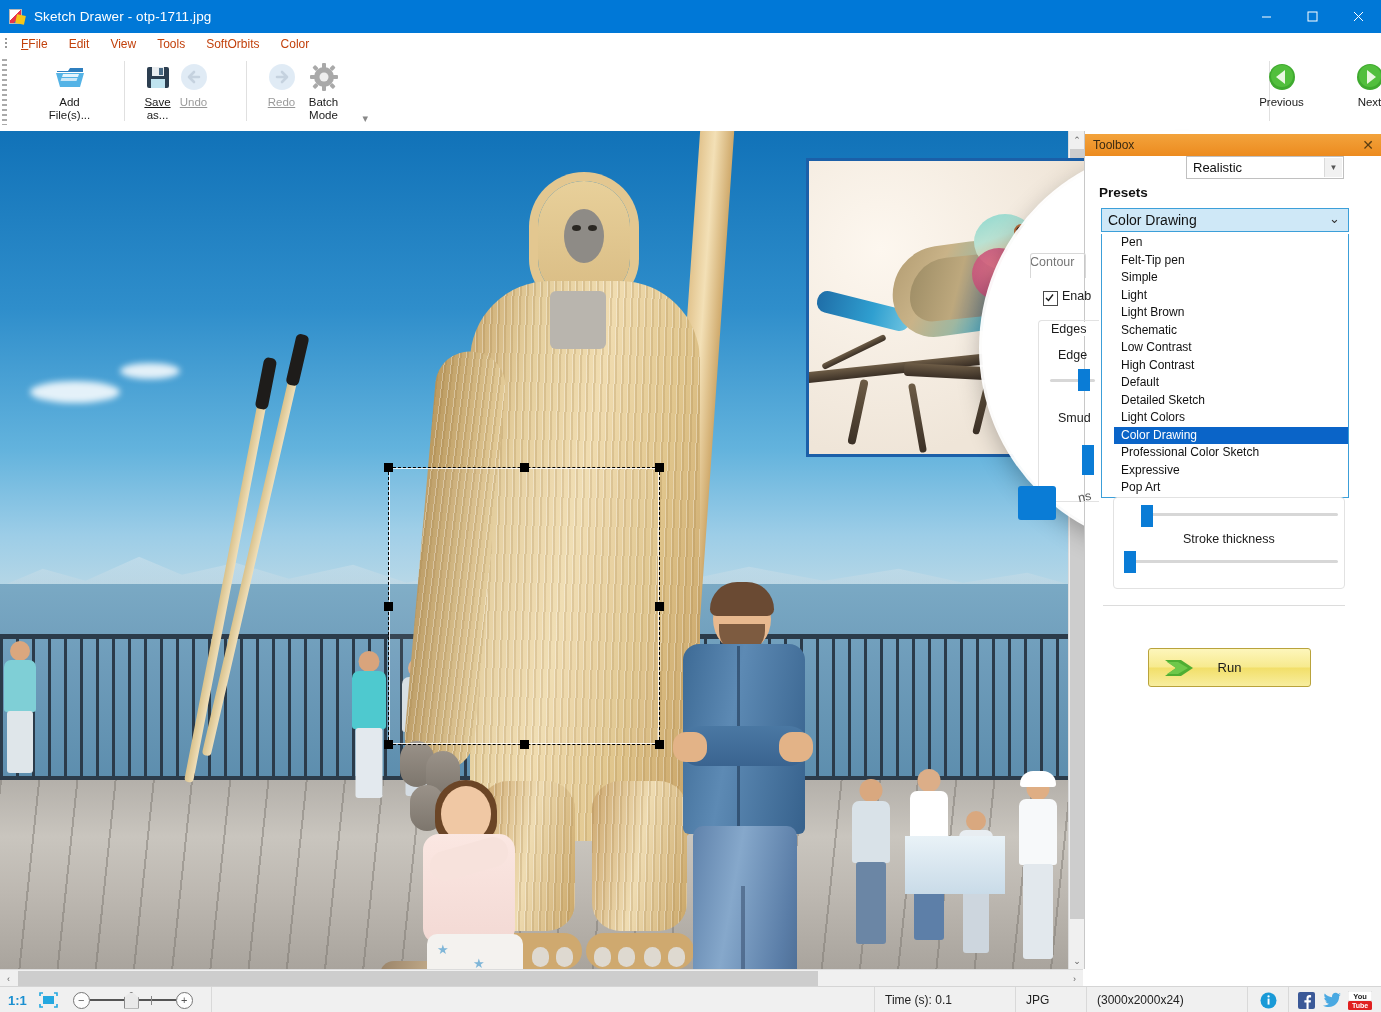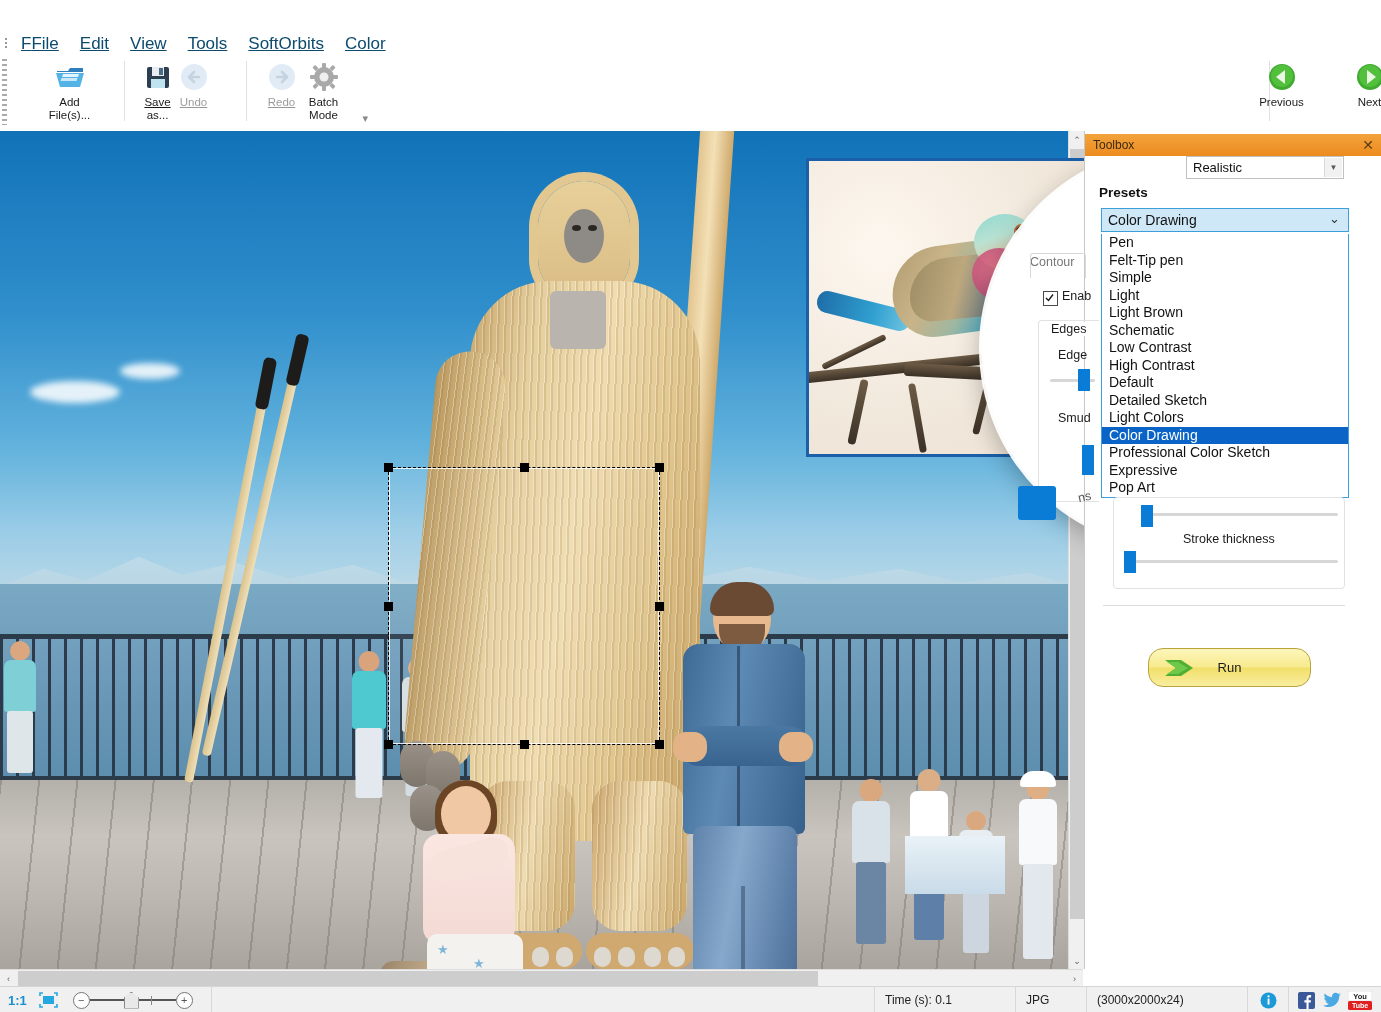--- a/index.html
+++ b/index.html
@@ -13,21 +13,21 @@
   .tb-icon .s2{position:absolute;left:7px;top:7px;width:9px;height:9px;background:#f5c518;transform:rotate(12deg);}
   .tb-title{color:#fff;font-size:13.5px;letter-spacing:.1px;}
   .winbtns{position:absolute;right:0;top:0;height:33px;display:flex;}
   .winbtn{width:46px;height:33px;display:flex;align-items:center;justify-content:center;color:#fff;}
   .winbtn svg{display:block}
 
   
   .menubar{position:absolute;left:0;top:33px;width:1381px;height:22px;background:#fff;display:flex;align-items:center;}
   .menugrip{width:11px;height:22px;display:flex;align-items:center;justify-content:center;}
   .menugrip i{display:block;width:2px;height:12px;background:repeating-linear-gradient(to bottom,#999 0 2px,transparent 2px 4px);}
-  .menuitem{font-size:17px;color:#0c4a6e;padding:3px 11px 3px 10px;cursor:default;text-decoration:underline;}
+  .menuitem{font-size:12px;color:#c2410c;padding:3px 11px 3px 10px;cursor:default;}
   .menuitem u{text-decoration:underline;}
 
   
   .ribbon{position:absolute;left:0;top:55px;width:1381px;height:76px;background:#fff;border-bottom:1px solid #e4e4e4;}
   .rgrip{position:absolute;left:2px;top:4px;width:5px;height:66px;background:repeating-linear-gradient(to bottom,#aaa 0 2px,transparent 2px 5px);}
   .rgroup{position:absolute;top:2px;height:70px;display:flex;align-items:flex-start;}
   .rsep{position:absolute;top:6px;width:1px;height:60px;background:#e0e0e0;}
   .rbtn{width:53px;height:70px;display:flex;flex-direction:column;align-items:center;padding-top:4px;box-sizing:border-box;cursor:default;margin-left:35px;}
   .rbtn.dis{opacity:.45;}
   .rbtn .lbl{font-size:11.5px;line-height:13px;text-align:center;color:#1b1b1b;margin-top:3px;}
@@ -153,29 +153,29 @@
   .tbxhead .x{position:absolute;right:8px;top:2px;font-size:14px;color:#5a3d12;line-height:18px;}
   .tbxbody{position:absolute;left:0;top:25px;width:297px;height:813px;background:#fff;}
 
   .combo{position:absolute;border:1px solid #c0c0c0;background:#fff;box-sizing:border-box;
     display:flex;align-items:center;font-size:13px;color:#111;}
   .combo .arrow{position:absolute;right:1px;top:1px;bottom:1px;width:17px;background:#f1f1f1;border-left:1px solid #dadada;
     display:flex;align-items:center;justify-content:center;color:#555;font-size:8px;}
   .presetlabel{position:absolute;font-weight:bold;font-size:13.5px;color:#111;}
   .dropopen{position:absolute;border:1px solid #3c9fd9;background:#cfe8f7;box-sizing:border-box;display:flex;align-items:center;font-size:14px;color:#111;padding-left:6px;}
   .droplist{position:absolute;border:1px solid #3c9fd9;border-top:none;background:#fff;box-sizing:border-box;overflow:hidden;}
-  .dropitem{height:17.5px;line-height:17.5px;padding-left:7px;font-size:14px;color:#111;white-space:nowrap;}
+  .dropitem{height:17.5px;line-height:17.5px;padding-left:7px;font-size:12px;color:#111;white-space:nowrap;margin-left:12px;}
   .dropitem.sel{background:#0a64c8;color:#fff;}
 
   .grpbox{position:absolute;border:1px solid #e2e2e2;border-radius:4px;box-sizing:border-box;}
   .strack{position:absolute;height:3px;background:#d7d7d7;border-radius:2px;}
   .sthumb{position:absolute;width:12px;height:22px;background:#0a7cd6;}
   .slabel{position:absolute;font-size:12.5px;color:#1b1b1b;}
 
-  .runbtn{position:absolute;left:1148px;top:648px;width:161px;height:37px;border:1px solid #b9a33c;border-radius:15px;
+  .runbtn{position:absolute;left:1148px;top:648px;width:161px;height:37px;border:1px solid #b9a33c;border-radius:3px;
     background:linear-gradient(180deg,#fdf6bb 0%,#f7ea8f 48%,#f2df6a 52%,#f8ee9f 100%);
     display:flex;align-items:center;justify-content:center;}
   .runbtn .txt{font-size:13px;color:#1b1b1b;}
   .runarrow{position:absolute;left:14px;top:8px;}
   .hr{position:absolute;height:1px;background:#dcdcdc;}
 
   
   .statusbar{position:absolute;left:0;top:986px;width:1381px;height:26px;background:#f0f0f0;border-top:1px solid #d5d5d5;display:flex;align-items:center;}
   .sbcell{height:26px;display:flex;align-items:center;border-right:1px solid #d9d9d9;font-size:12px;color:#222;}
   .zoomlvl{padding:0 8px;color:#1a8fd0;font-weight:bold;font-size:13px;}
@@ -185,20 +185,45 @@
   .zs-circ{width:15px;height:15px;border:1.6px solid #777;border-radius:50%;display:flex;align-items:center;justify-content:center;font-size:11px;color:#555;background:#fdfdfd;}
   .zs-thumb{width:13px;height:15px;background:#e9e9e9;border:1px solid #888;clip-path:polygon(50% 0,100% 35%,100% 100%,0 100%,0 35%);}
   .zs-tick{width:1px;height:9px;background:#888;}
   .social{width:26px;display:flex;align-items:center;justify-content:center;}
 </style>
 </head>
 <body>
 
 <div id="app">
 
+  <div class="titlebar">
+    <div class="tb-icon">
+        <div class="s1"></div>
+        <div class="s2"></div>
+      </div>
+    <div class="tb-title">Sketch Drawer - otp-1711.jpg</div>
+    <div class="winbtns">
+      <div class="winbtn">
+        <svg width="11" height="11" viewBox="0 0 11 11">
+            <line x1="1" y1="6" x2="10" y2="6" stroke="#fff" stroke-width="1"></line>
+          </svg>
+      </div>
+      <div class="winbtn">
+        <svg width="11" height="11" viewBox="0 0 11 11">
+            <rect x="1" y="1" width="9" height="9" fill="none" stroke="#fff" stroke-width="1"></rect>
+          </svg>
+      </div>
+      <div class="winbtn close">
+        <svg width="11" height="11" viewBox="0 0 11 11">
+            <line x1="1" y1="1" x2="10" y2="10" stroke="#fff" stroke-width="1"></line>
+            <line x1="10" y1="1" x2="1" y2="10" stroke="#fff" stroke-width="1"></line>
+          </svg>
+      </div>
+    </div>
+  </div>
 
   <div class="menubar">
     <div class="menugrip">
         <i></i>
       </div>
     <div class="menuitem"><u>F</u><span style="margin-left:-7.5px;padding-left:7.5px">File</span></div>
     <div class="menuitem"><span>Edit</span></div>
     <div class="menuitem"><span>View</span></div>
     <div class="menuitem"><span>Tools</span></div>
     <div class="menuitem"><span>SoftOrbits</span></div>

